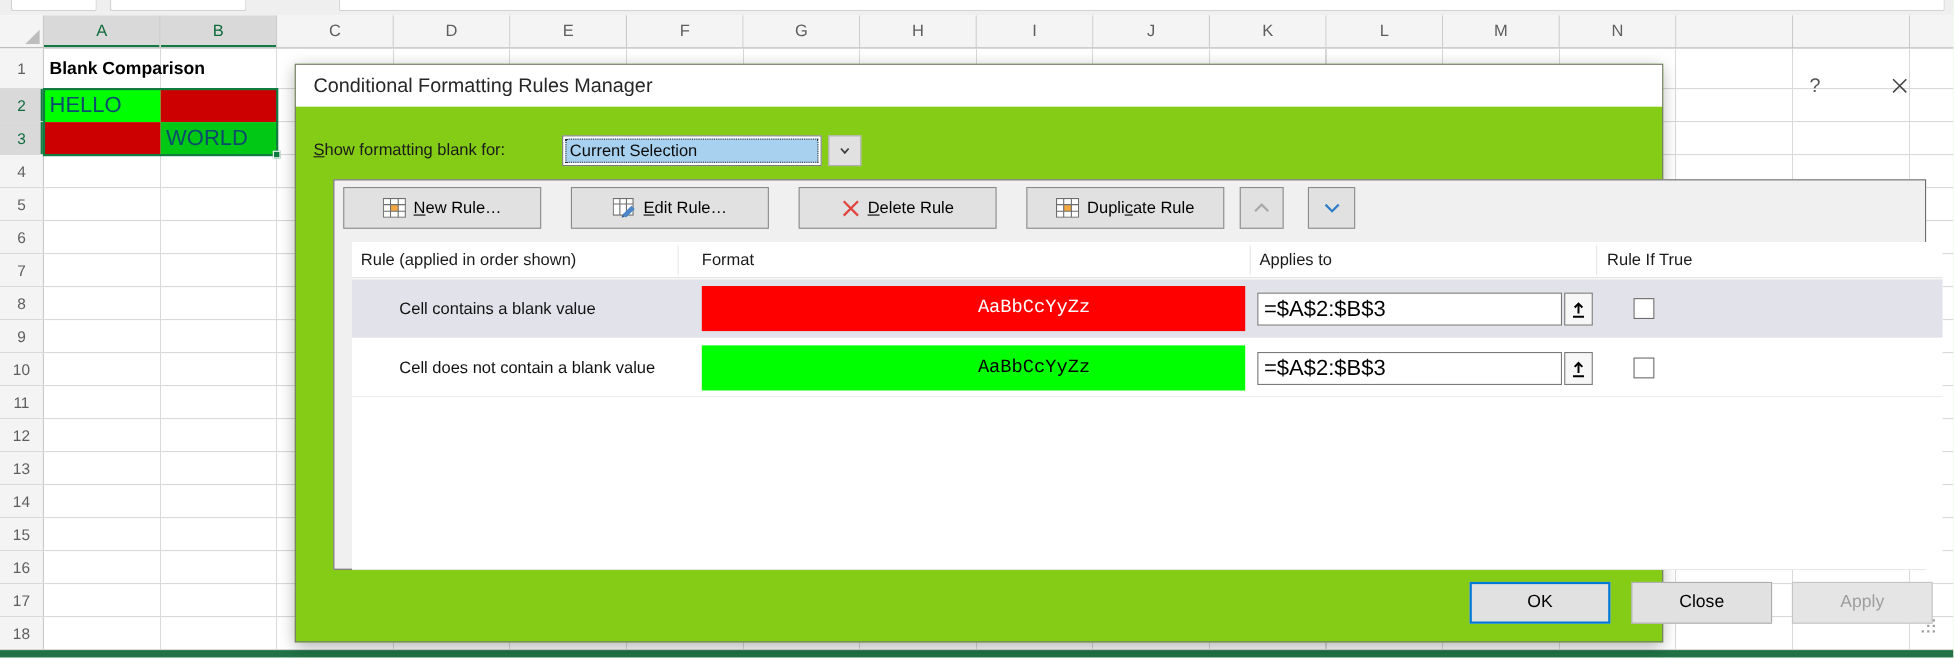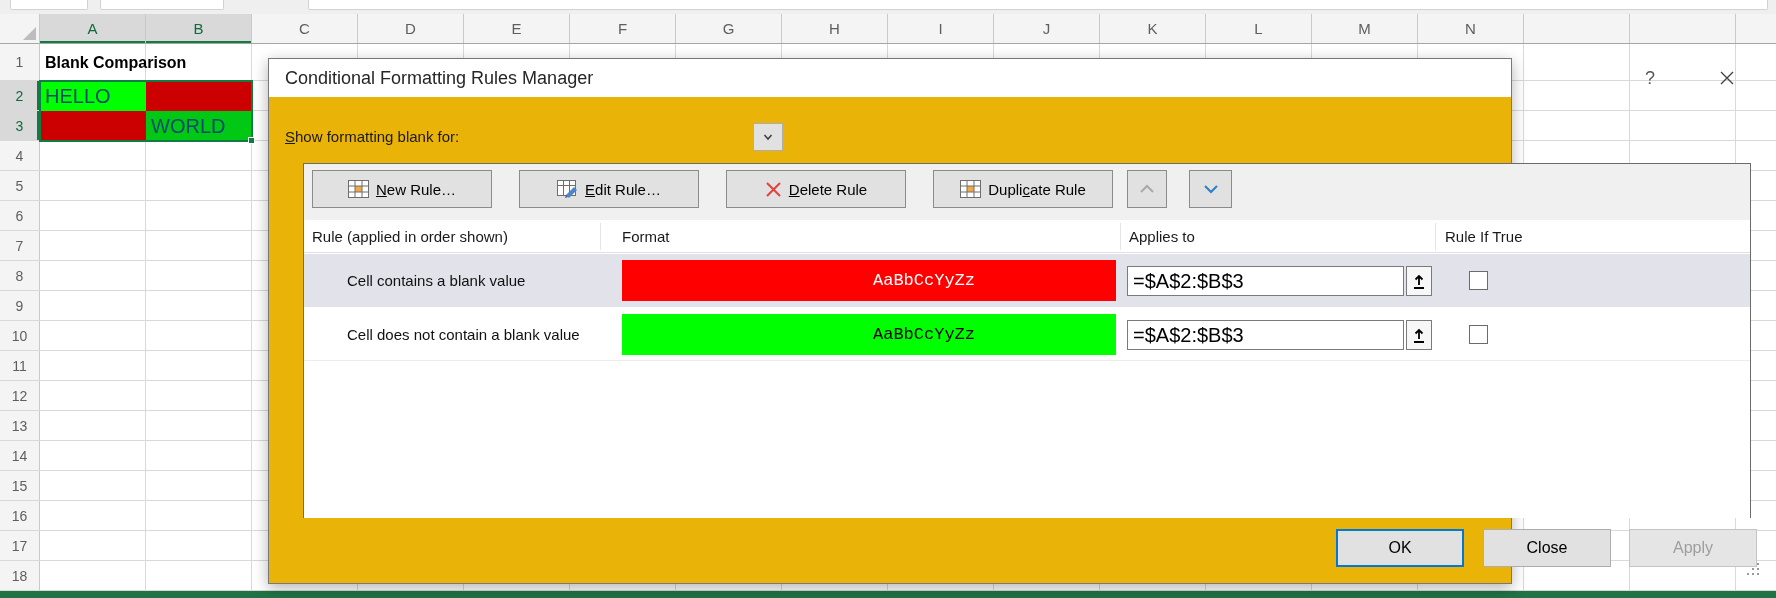--- a/index.html
+++ b/index.html
@@ -35,42 +35,42 @@
   
   .cellfill{position:absolute;z-index:2;font-size:20px;color:#0c4a6e;display:flex;align-items:center;padding-left:5px;}
   .a1text{position:absolute;left:45px;top:44px;width:260px;height:37px;line-height:37px;
           font-weight:bold;font-size:16px;color:#000;z-index:2;}
   .selrect{position:absolute;left:39px;top:80px;width:214px;height:62px;border:2px solid #107C41;z-index:3;}
   .handle{position:absolute;left:248px;top:137px;width:7px;height:7px;background:#107C41;
           border:1px solid #fff;z-index:4;}
   .sheetbar{position:absolute;left:0;top:591px;width:1776px;height:7px;background:#217346;z-index:5;}
 
   
-  .dlg{position:absolute;left:268px;top:58px;width:1244px;height:526px;background:#eab308;
+  .dlg{position:absolute;left:268px;top:58px;width:1244px;height:526px;background:#84cc16;
        border:1px solid #787878;box-shadow:0 4px 14px rgba(0,0,0,.30);z-index:10;font-size:15px;color:#1A1A1A;}
   .dlg-title{position:absolute;left:0;top:0;width:100%;height:38px;background:#fff;}
   .dlg-title .t{position:absolute;left:16px;top:0;line-height:38px;font-size:18px;color:#262626;}
   .capbtn{position:absolute;top:5px;width:30px;height:28px;display:flex;align-items:center;justify-content:center;color:#555;}
   .helpb{left:1366px;font-size:18px;}
   .closeb{left:1443px;}
   .lblrow{position:absolute;left:16px;top:64px;height:28px;line-height:28px;}
   .ac{text-decoration:underline;}
   .combo{position:absolute;left:242px;top:64px;width:236px;height:28px;background:#fff;border:1px solid #7A7A7A;padding:2px;}
   .combo .hl{width:100%;height:100%;background:#A8D1F0;outline:1px dotted #333;outline-offset:-1px;
              display:flex;align-items:center;padding-left:4px;font-size:15px;color:#0B0B0B;}
   .combo-arrow{position:absolute;left:484px;top:64px;width:30px;height:28px;background:#E1E1E1;
                border:1px solid #ADADAD;display:flex;align-items:center;justify-content:center;}
 
   .frame{position:absolute;left:34px;top:104px;width:1448px;height:355px;border:1px solid #6B6B6B;background:#F0F0F0;}
   .tbtn{position:absolute;top:6px;height:38px;background:#E1E1E1;border:1px solid #8B8B8B;
         display:flex;align-items:center;justify-content:center;gap:7px;font-size:15px;color:#000;}
   .squarebtn{position:absolute;top:6px;height:38px;background:#E1E1E1;border:1px solid #8B8B8B;
              display:flex;align-items:center;justify-content:center;}
 
-  .list{position:absolute;left:0;top:56px;width:1446px;height:298px;background:#fff;}
+  .list{position:absolute;left:16px;top:56px;width:1446px;height:298px;background:#fff;}
   .lhead{position:absolute;left:0;top:0;width:100%;height:33px;border-bottom:1px solid #E0E0E0;}
   .lhead span{position:absolute;top:0;line-height:33px;color:#1A1A1A;}
   .hsep{position:absolute;top:3px;width:1px;height:27px;background:#E5E5E5;}
   .rrow{position:absolute;left:0;width:100%;height:53px;}
   .rrow.sel{background:#E2E2EA;}
   .rname{position:absolute;left:43px;top:0;line-height:53px;color:#111;}
   .swatch{position:absolute;left:318px;top:6px;width:494px;height:41px;display:flex;align-items:center;
           justify-content:center;padding-left:110px;font-size:17px;font-family:Liberation Mono, monospace;}
   .refinput{position:absolute;left:823px;top:12px;width:277px;height:30px;border:1px solid #7A7A7A;
             font-family:"Liberation Sans",sans-serif;font-size:20px;padding:0 5px;background:#fff;color:#000;}
@@ -193,20 +193,23 @@
     <div class="capbtn helpb">
         <span>?</span>
       </div>
     <div class="capbtn closeb">
       <svg width="14" height="14" viewBox="0 0 14 14">
           <path d="M1 1 L13 13 M13 1 L1 13" stroke="#444" stroke-width="1.4" fill="none"></path>
         </svg>
     </div>
 
     <div class="lblrow"><span class="ac">S</span><span>how formatting blank for:</span></div>
+    <div class="combo">
+      <div class="hl">Current Selection</div>
+    </div>
     <div class="combo-arrow">
       <svg width="14" height="14" viewBox="0 0 14 14">
           <path d="M3.5 5 L7 9 L10.5 5" stroke="#3C3C3C" stroke-width="1.5" fill="none"></path>
         </svg>
     </div>
 
     <div class="frame">
 
       <button class="tbtn" style="left:215px;width:180px;">
         <svg width="21" height="18" viewBox="0 0 21 18">

